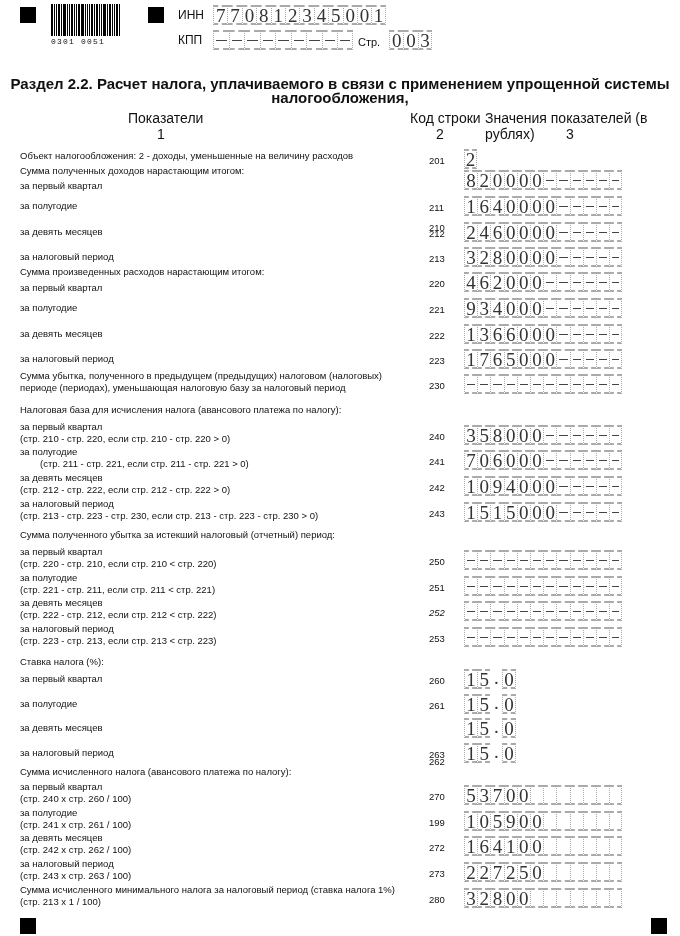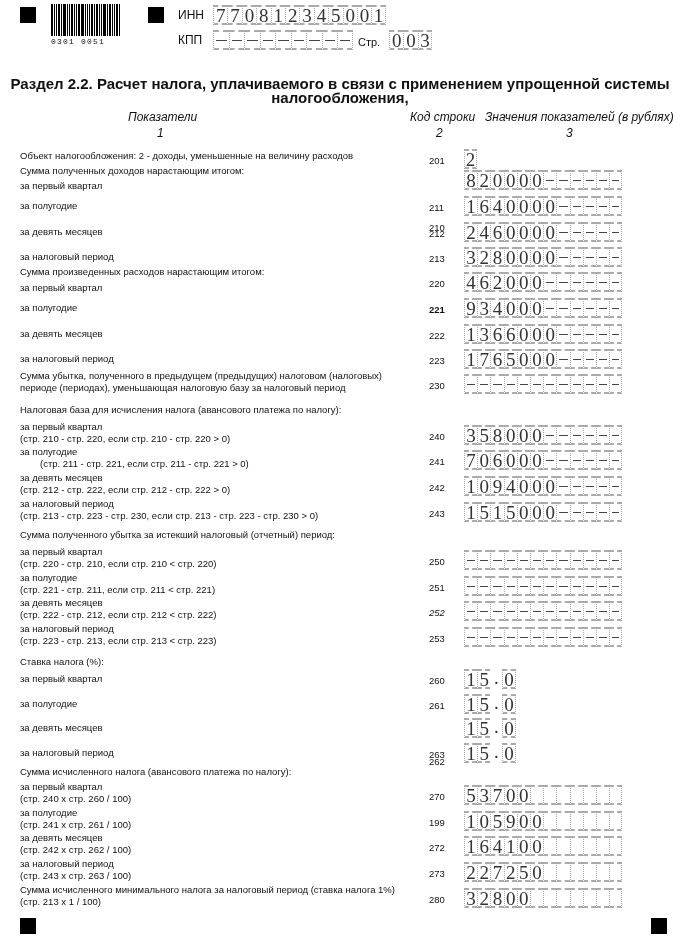--- a/index.html
+++ b/index.html
@@ -13,21 +13,21 @@
   .hdr-label { position:absolute; font-size:12px; }
   .cells { position:absolute; display:flex; }
   .cell { width:13.2px; height:20px; position:relative; box-sizing:border-box;
           border-top:2px dashed #aaa; border-bottom:2px dashed #aaa;
           border-left:1px dotted #aaa;
           font-family:"Liberation Serif", serif; font-size:19px; line-height:17px;
           text-align:center; color:#333; }
   .cell:last-child { border-right:1px dotted #aaa; }
   .cell.dash::after { content:""; position:absolute; left:2px; right:2px; top:8px; border-top:1.5px solid #444; }
   .title { position:absolute; left:0; width:680px; top:77px; text-align:center; font-size:15px; font-weight:bold; line-height:14px; }
-  .colhead { position:absolute; font-size:12px; font-style:italic; }
+  .colhead { position:absolute; font-size:14px; }
   .row-label { position:absolute; left:20px; font-size:9.5px; line-height:12px; white-space:nowrap; }
   .row-code { position:absolute; left:429px; font-size:9.5px; }
 </style>
 </head>
 <body>
 
 <div class="marker" style="left:20px;top:7px;"></div>
 <div class="marker" style="left:148px;top:7px;"></div>
 <div class="marker" style="left:20px;top:918px;"></div>
 <div class="marker" style="left:651px;top:918px;"></div>
@@ -211,21 +211,21 @@
         <div class="cell dash"></div>
         <div class="cell dash"></div>
         <div class="cell dash"></div>
         <div class="cell dash"></div>
         <div class="cell dash"></div>
         <div class="cell dash"></div>
       </div>
     </div>
     <div>
       <div class="row-label" style="top: 302px;">за полугодие</div>
-      <div class="row-code" style="top: 304px; font-weight: bold;">221</div>
+      <div class="row-code" style="top: 304px;">221</div>
       <div class="cells" style="left: 464px; top: 298px;">
         <div class="cell">9</div>
         <div class="cell">3</div>
         <div class="cell">4</div>
         <div class="cell">0</div>
         <div class="cell">0</div>
         <div class="cell">0</div>
         <div class="cell dash"></div>
         <div class="cell dash"></div>
         <div class="cell dash"></div>

